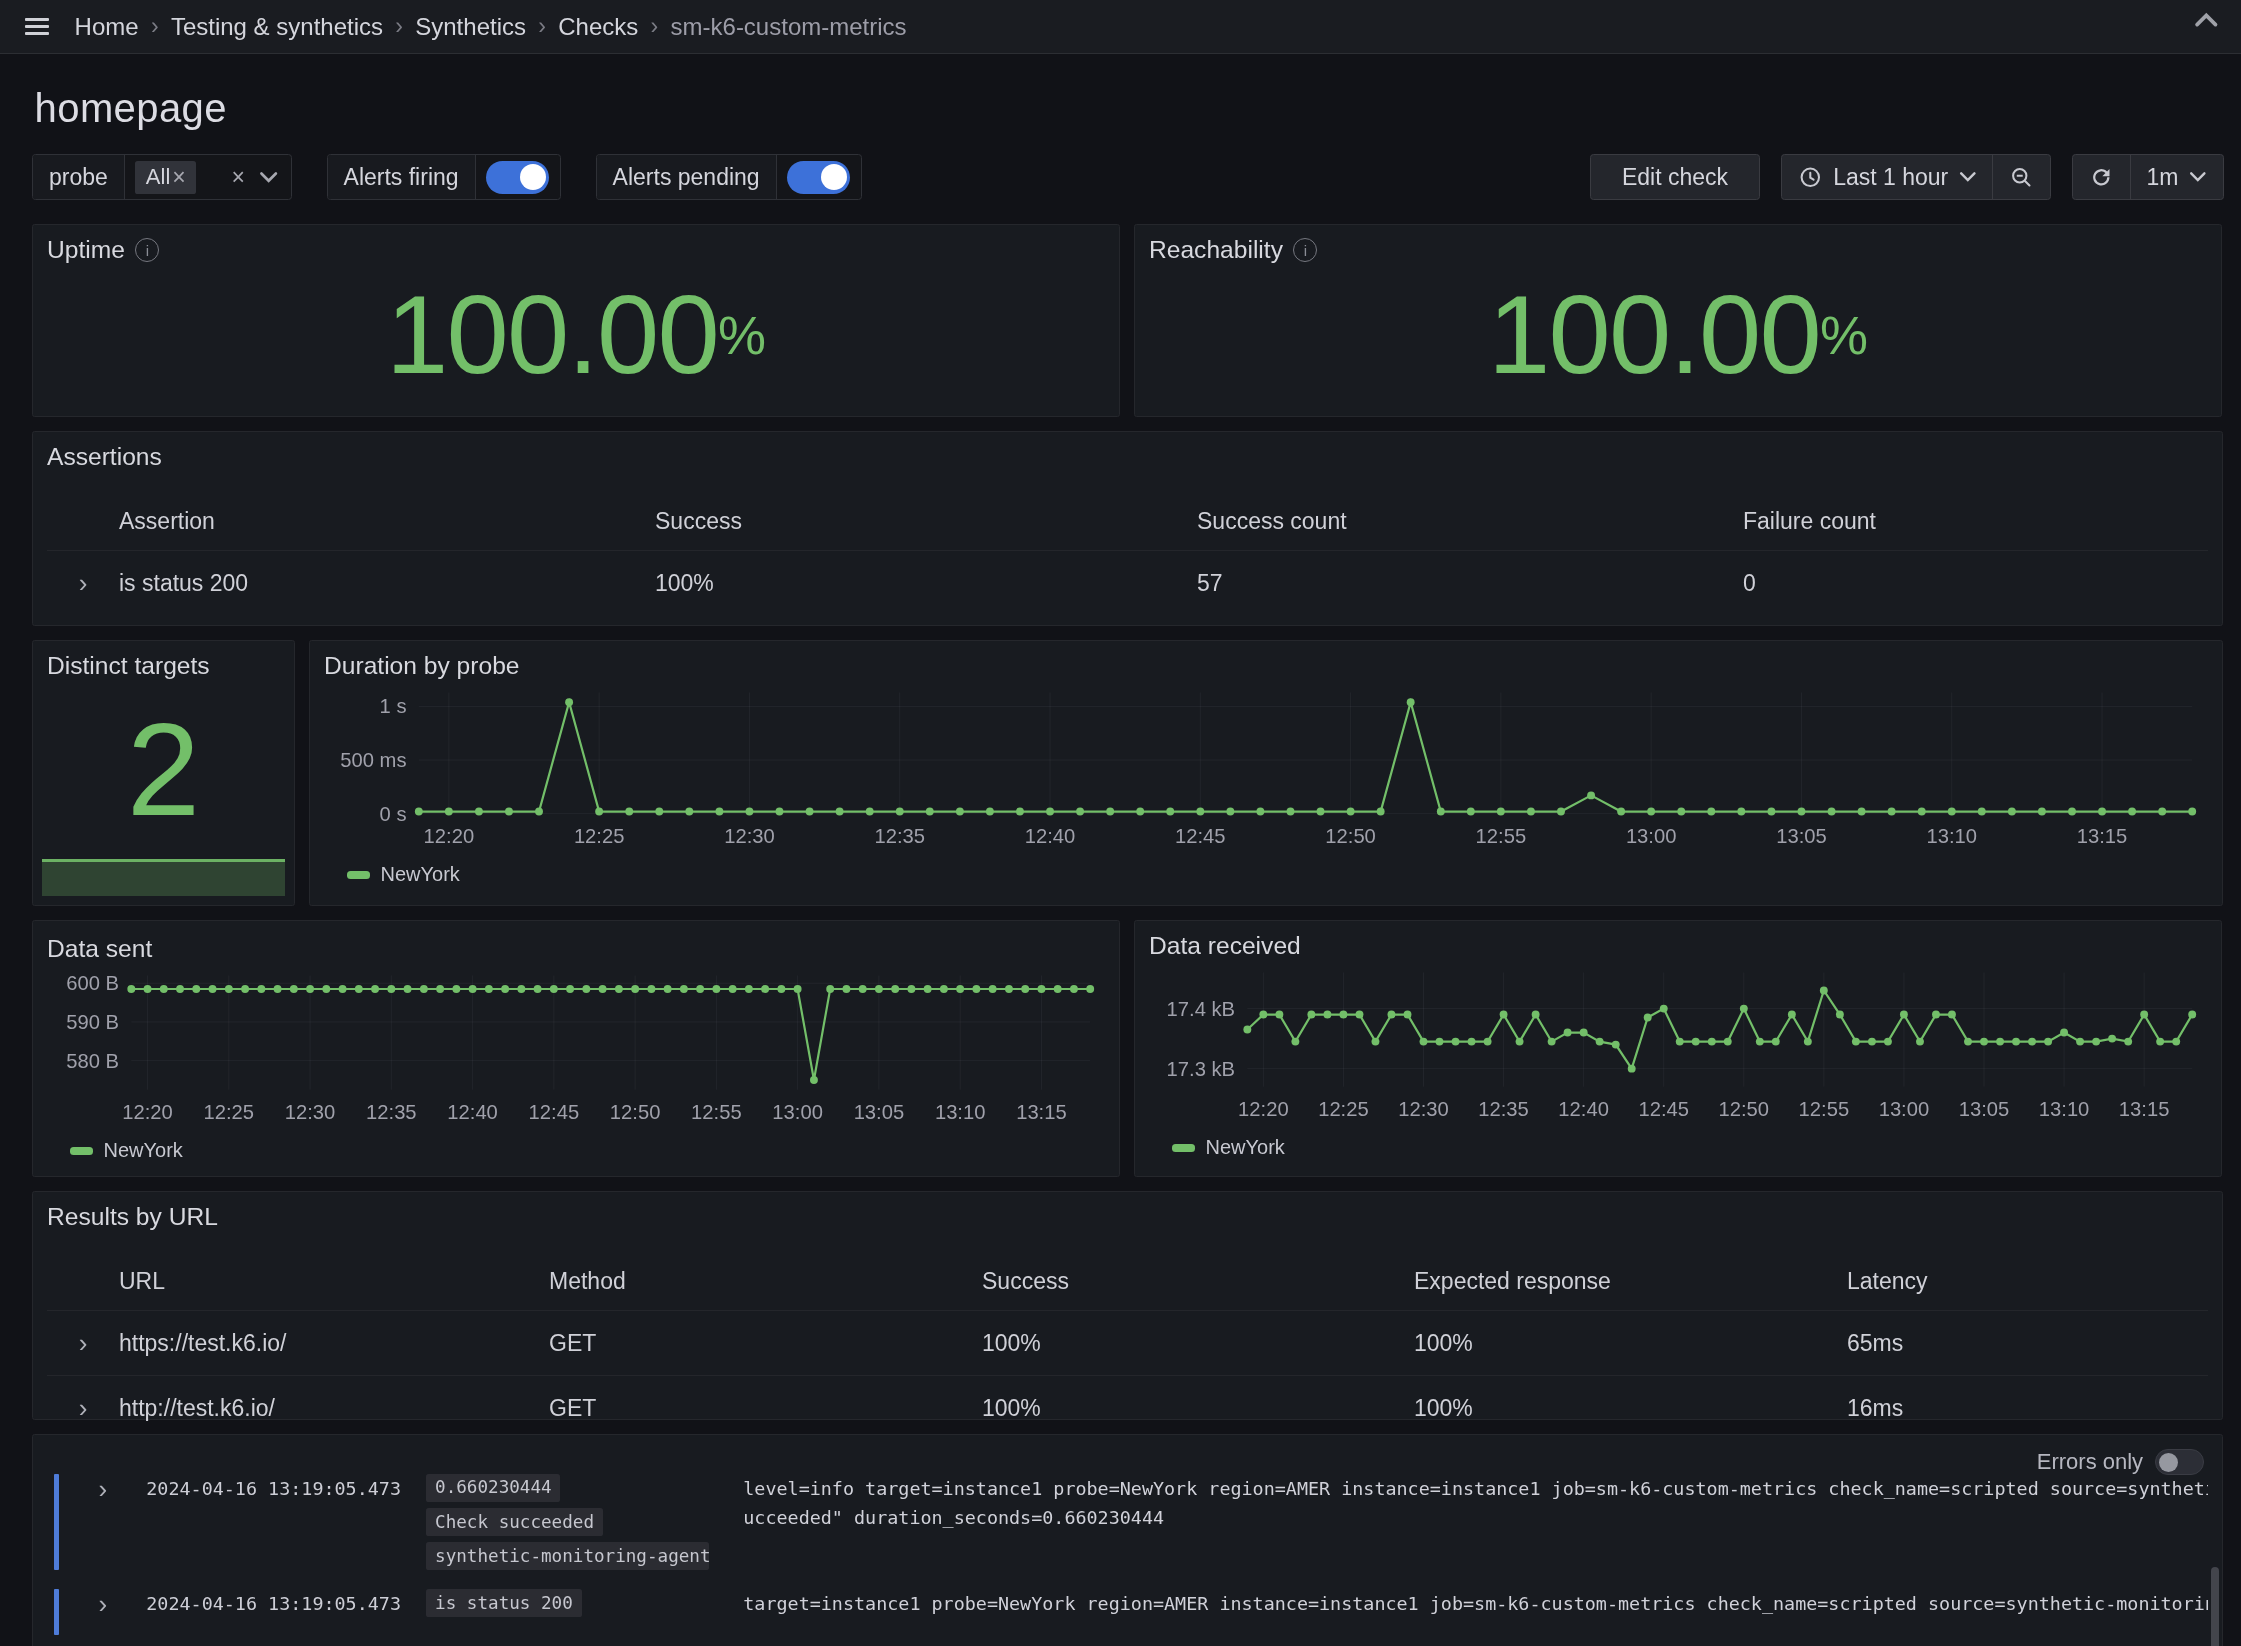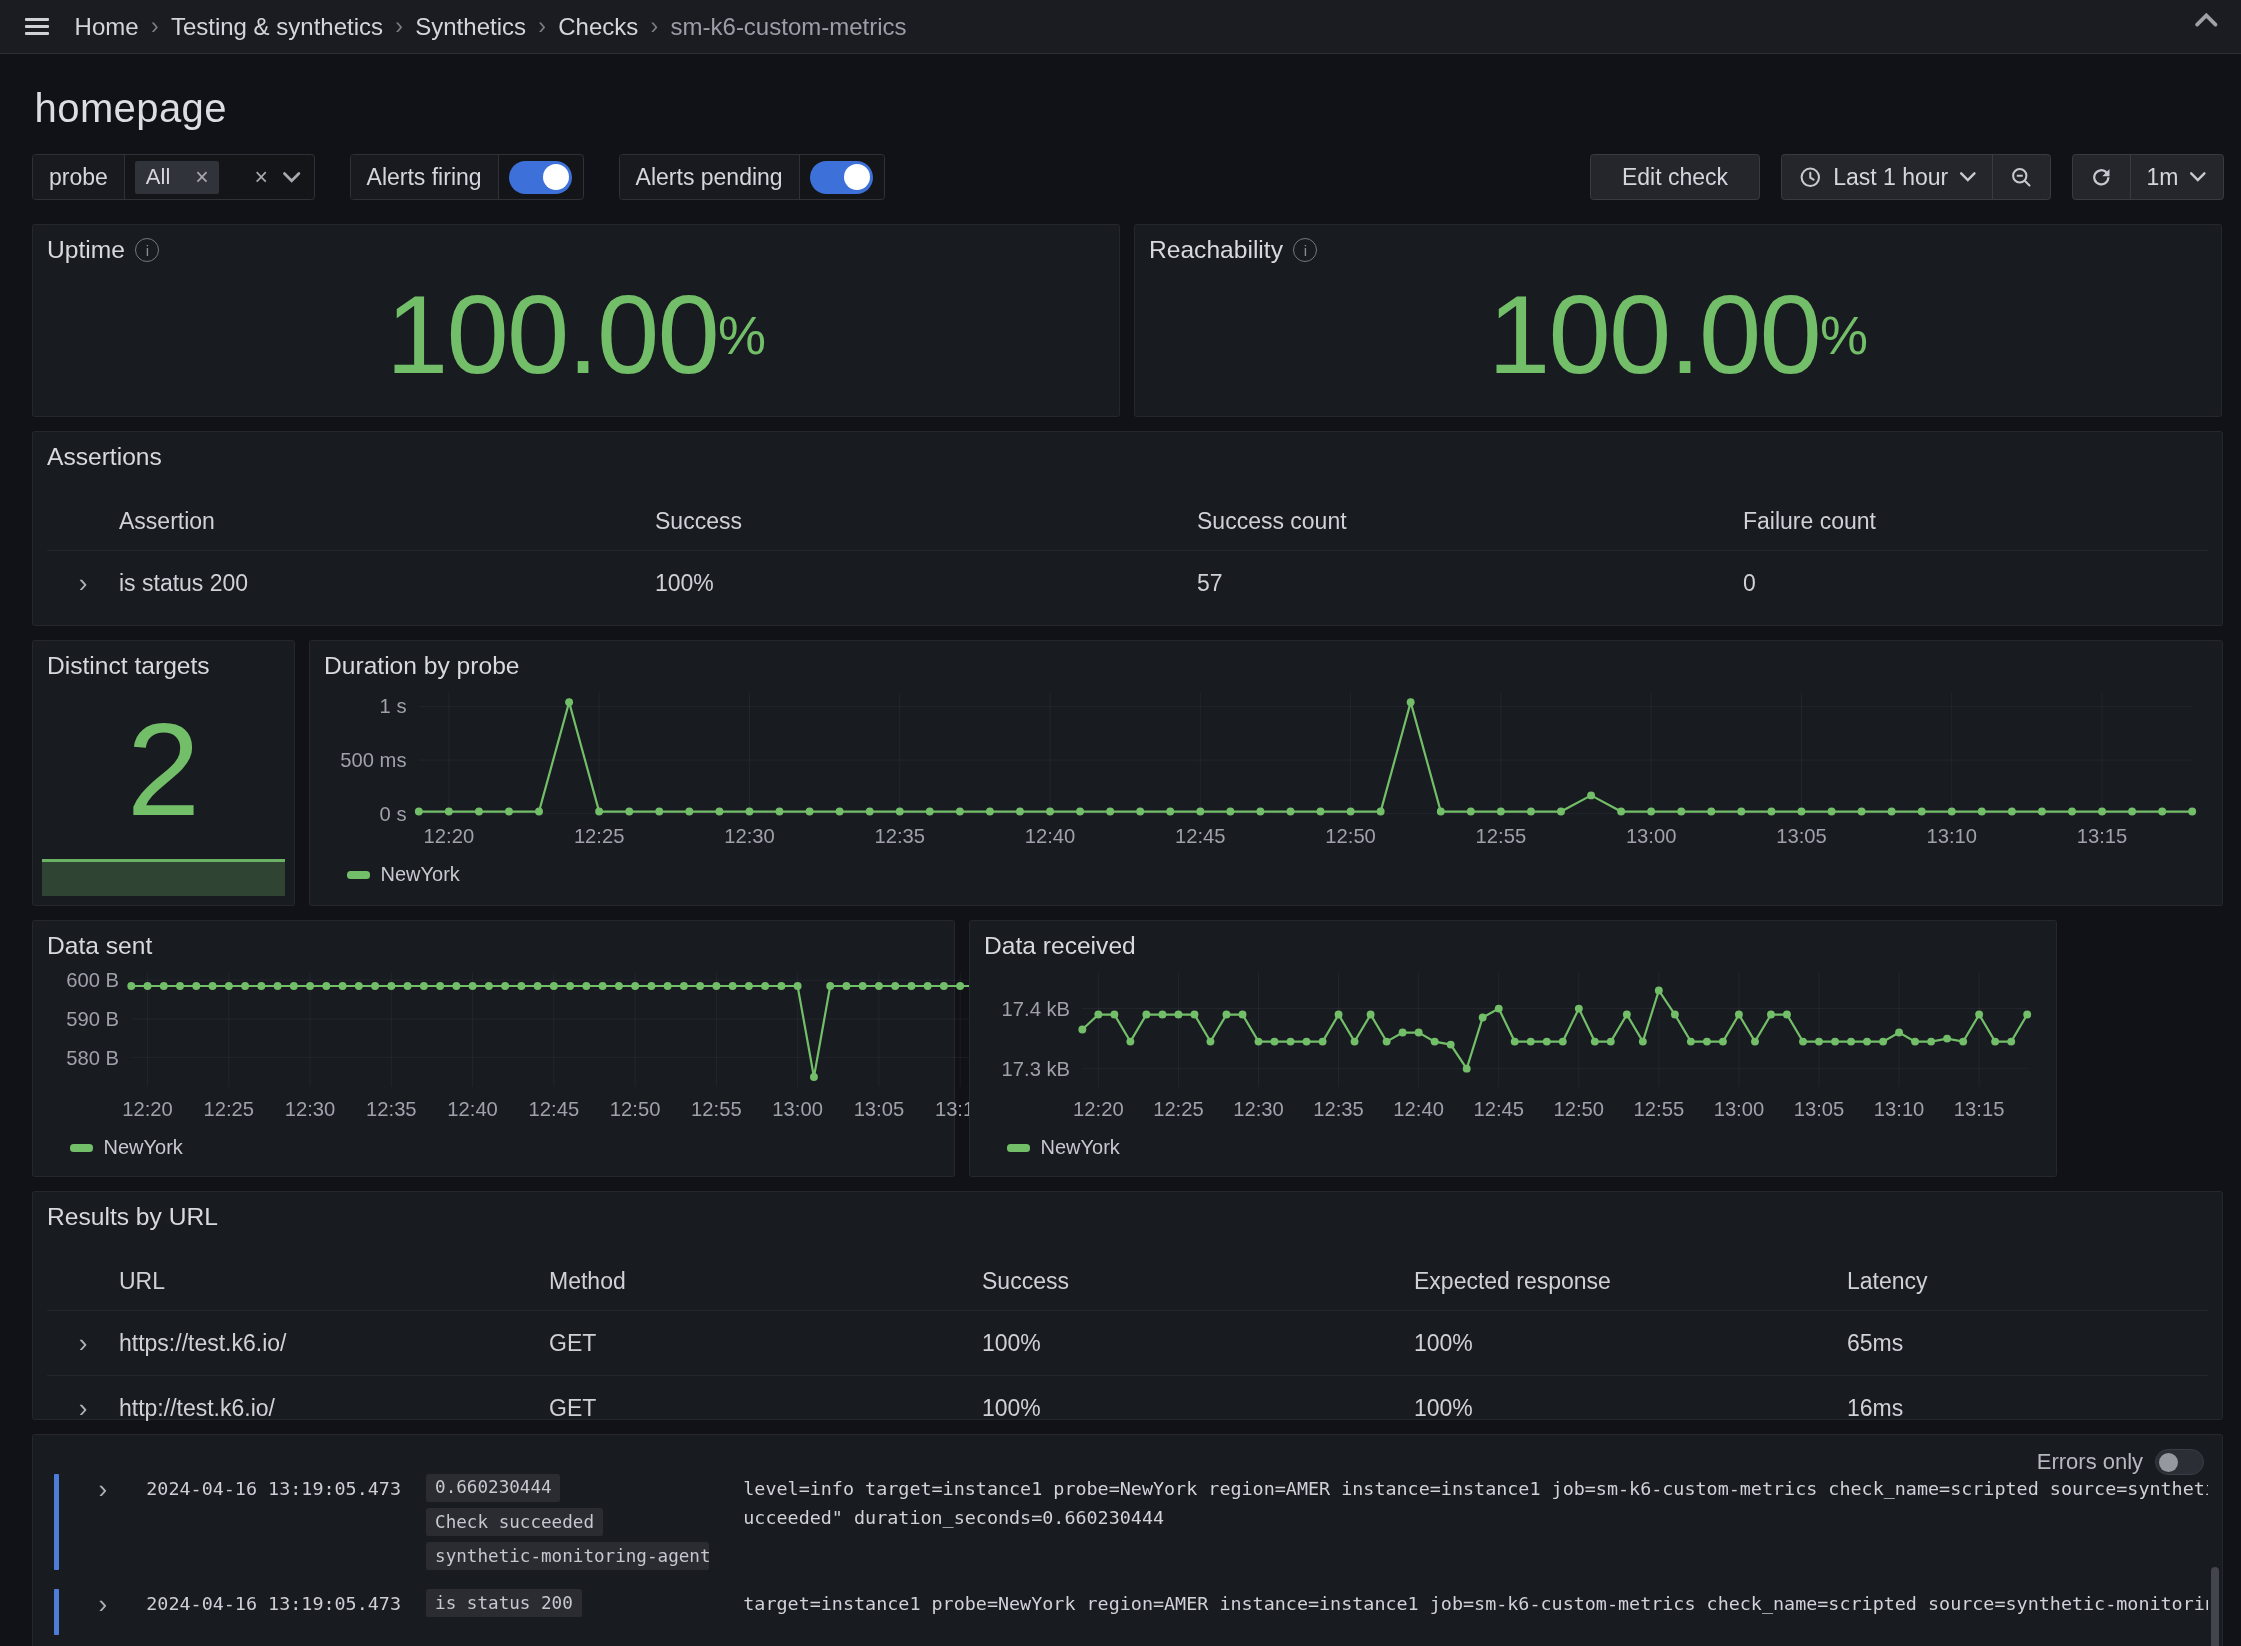--- a/index.html
+++ b/index.html
@@ -17,21 +17,21 @@
   .crumb-sep::after { content:"›"; }
   .nav-collapse { position:absolute; right:23px; top:12.3px; background:none; border:none; cursor:pointer; }
   
   .content { padding:0 18.4px 0 32px; }
   h1.page-title { font-size:40px; font-weight:500; color:#dcdce3; margin:32px 0 23px 2.6px; letter-spacing:0.4px; }
   
   .filters { display:flex; align-items:center; gap:35px; margin-bottom:24px; height:46px; }
   .ctl { display:flex; align-items:center; height:46px; border:0.9px solid #2f3137; border-radius:3.5px; background:#141519; overflow:hidden; }
   .ctl-label { padding:0 16px; font-size:23px; color:#d5d6dd; font-weight:500; height:100%;
     display:flex; align-items:center; border-right:0.9px solid #2f3137; background:#181a1f; }
-  .chip { display:flex; align-items:center; gap:25px; background:#31333a; border-radius:2.6px;
+  .chip { display:flex; align-items:center; gap:2px; background:#31333a; border-radius:2.6px;
     margin:0 12.3px 0 10.5px; padding:3.5px 10.5px; font-size:22px; color:#d5d6dd; cursor:pointer; }
   .close-x { color:#a7a8b0; font-size:23px; line-height:1; cursor:pointer; }
   .close-x::after { content:"×"; }
   .ctl-icons { display:flex; align-items:center; gap:14px; padding:0 12.3px 0 23px; }
   .switch { position:relative; border-radius:17.6px; cursor:pointer; }
   .switch.on  { width:63px; height:33px; background:#3d71d9; margin:0 10.5px; }
   .switch.on .knob { position:absolute; right:3.5px; top:3.5px; width:26px; height:26px; background:#ffffff; border-radius:50%; }
   .switch.small { width:49px; height:26px; background:#2c2e36; border:0.9px solid #3a3c44; }
   .switch.small .knob { position:absolute; left:2.6px; top:2.6px; width:19.3px; height:19.3px; background:#9698a0; border-radius:50%; }
   .spacer { flex:1; }
@@ -340,21 +340,21 @@
             <circle cx="2128.0" cy="149.6" r="4.5" fill="#73bf69"></circle>
           </svg></div>
       <div class="legend">
         <span class="legend-swatch"></span>
         <span class="legend-label">NewYork</span>
       </div>
     </section>
   </div>
 
   <div class="row">
-    <section class="panel chart-panel" style="width:923px;height:257px;">
+    <section class="panel chart-panel" style="width:1088px;height:257px;justify-content:center;">
       <div class="panel-title-row">
           <span class="panel-title">Data sent</span>
         </div>
       <div class="chart-box" id="sent-chart"><svg width="1059" height="169" viewBox="0 0 1206 192">
             <line x1="114.50847457627118" y1="14" x2="114.50847457627118" y2="144" stroke="rgba(204,204,220,0.07)" stroke-width="1"></line>
             <text x="114.50847457627118" y="178" text-anchor="middle" font-size="23" fill="#a0a1ab">12:20</text>
             <line x1="207.05084745762713" y1="14" x2="207.05084745762713" y2="144" stroke="rgba(204,204,220,0.07)" stroke-width="1"></line>
             <text x="207.05084745762713" y="178" text-anchor="middle" font-size="23" fill="#a0a1ab">12:25</text>
             <line x1="299.5932203389831" y1="14" x2="299.5932203389831" y2="144" stroke="rgba(204,204,220,0.07)" stroke-width="1"></line>
             <text x="299.5932203389831" y="178" text-anchor="middle" font-size="23" fill="#a0a1ab">12:30</text>

